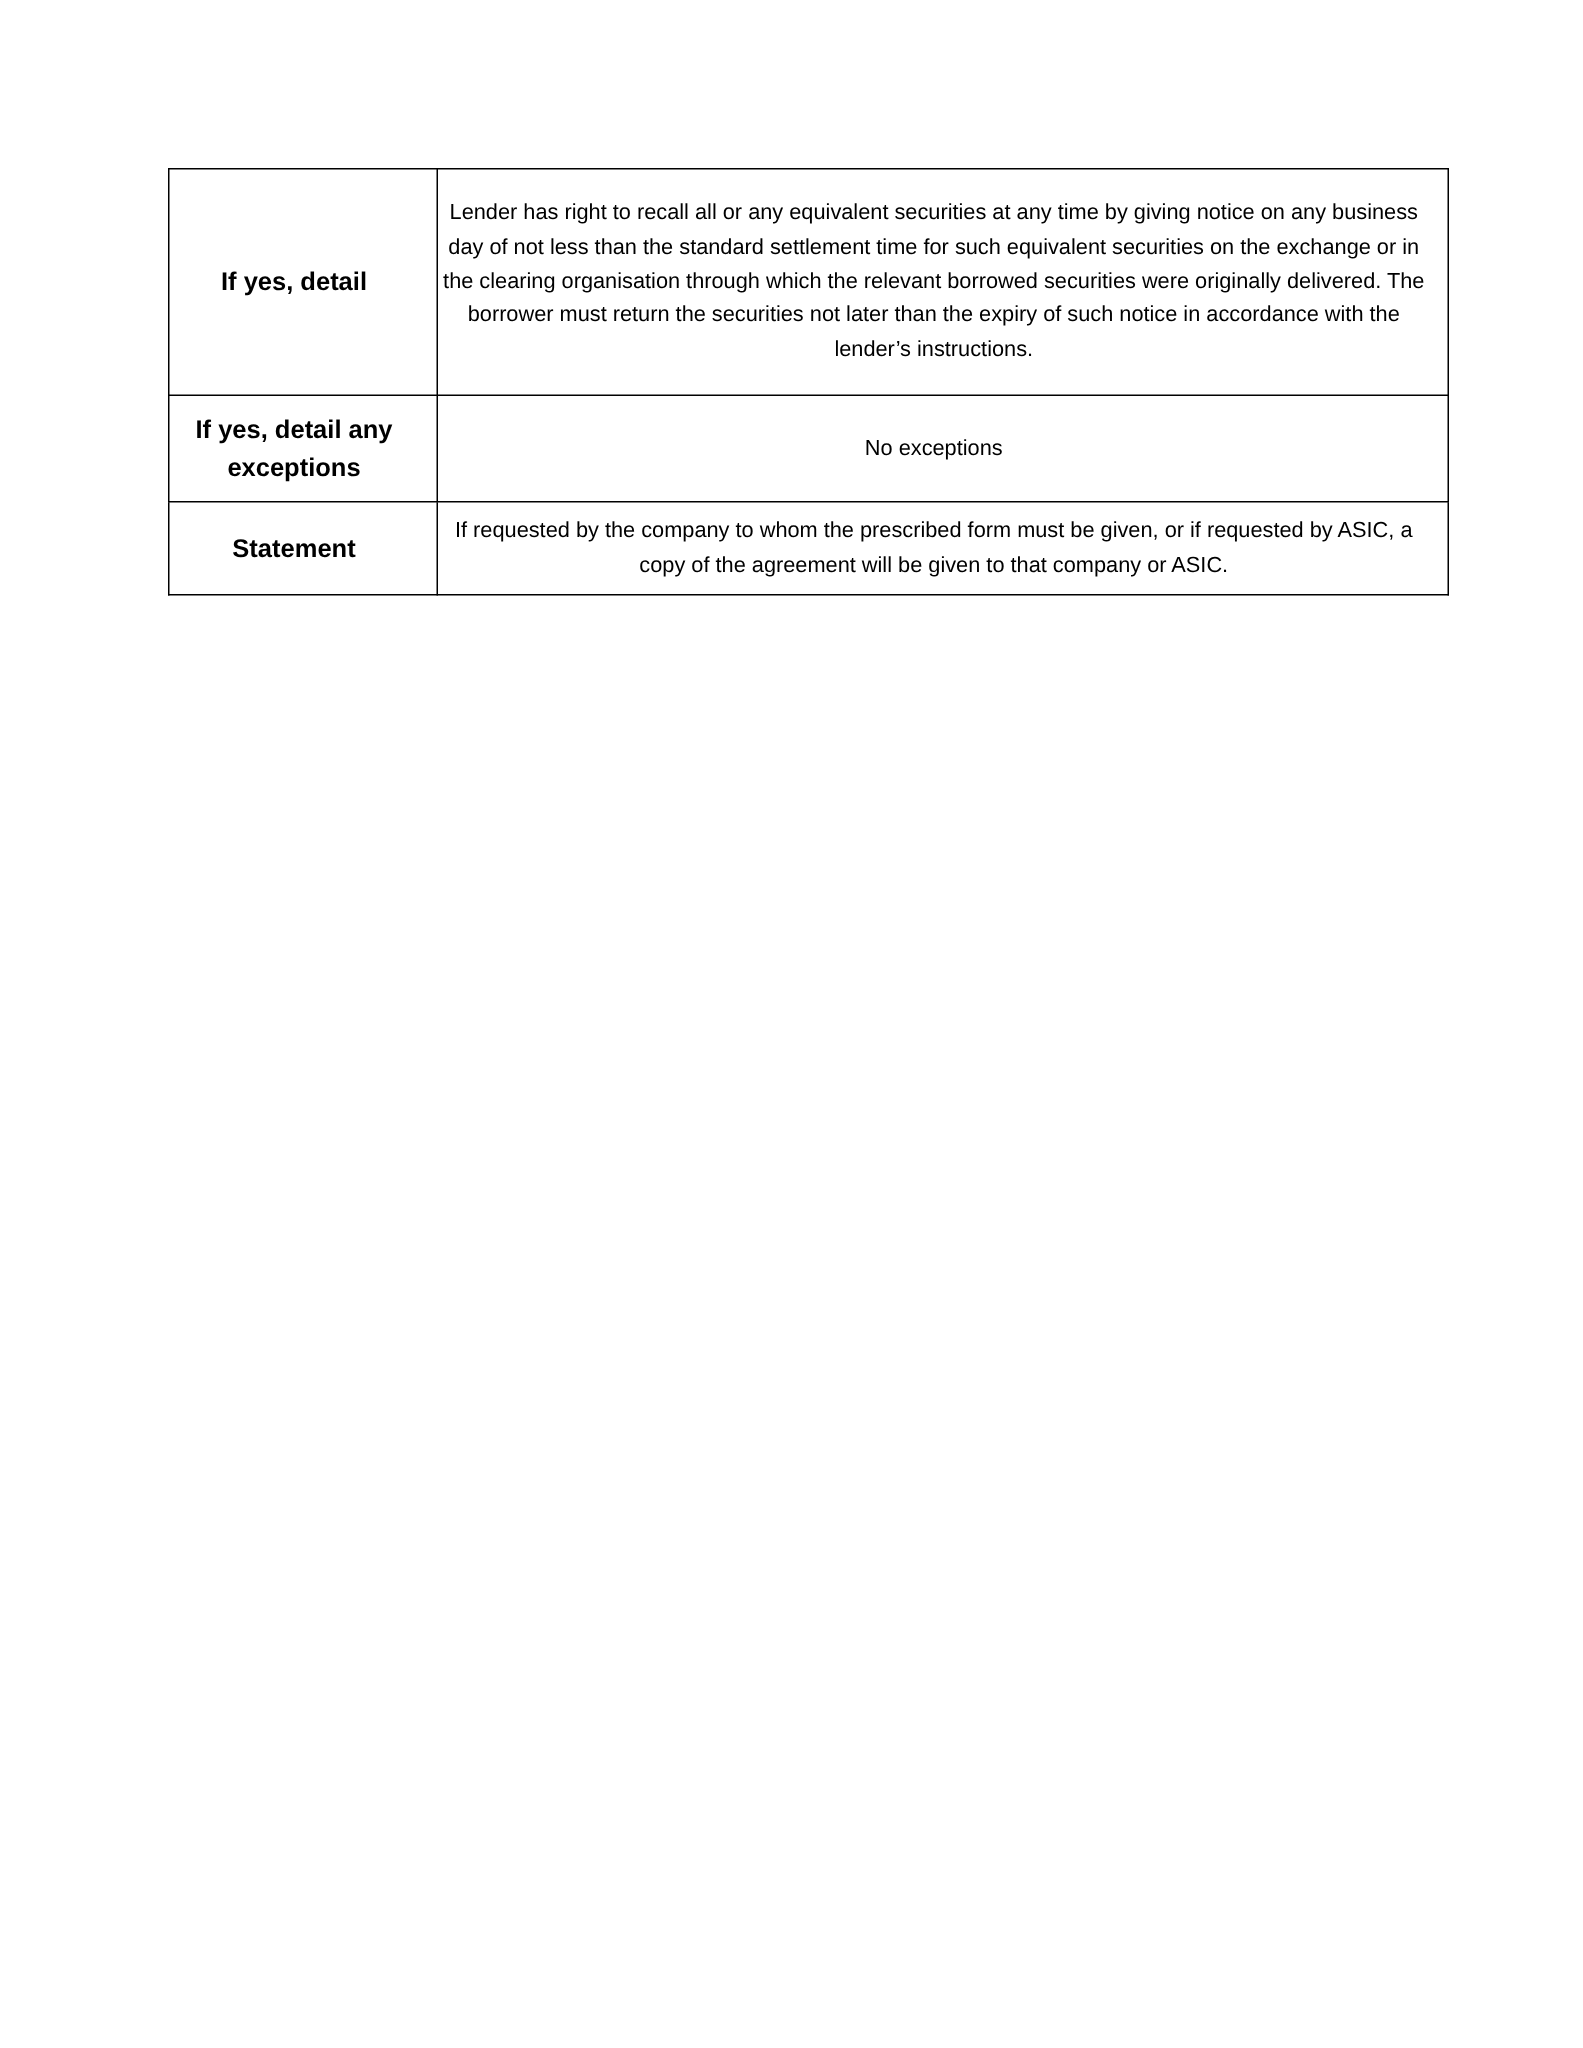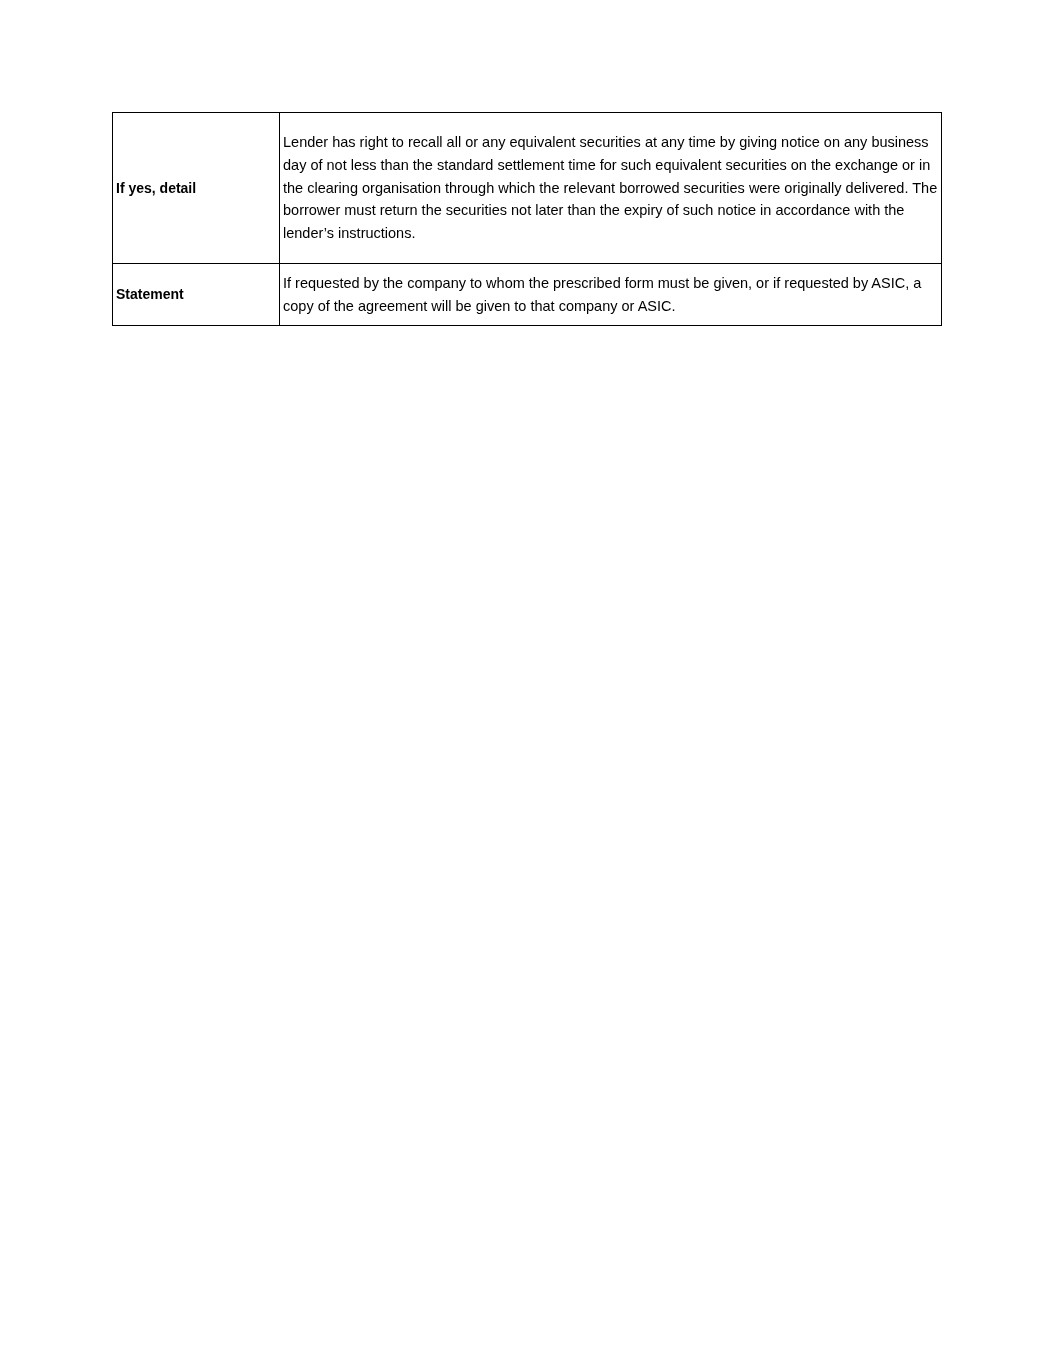--- a/index.html
+++ b/index.html
@@ -22,26 +22,27 @@
       position: absolute;
       left: 112px;
       top: 112px;
       width: 819px;
       border-collapse: collapse;
       table-layout: fixed;
     }
     table.form-table td {
       border: 1px solid #000000;
       vertical-align: middle;
-      padding: 4px 3px 4px 3px;
+      padding: 4px 15px 4px 3px;
+      text-align: center;
     }
     td.label-cell {
       width: 160px;
       font-weight: bold;
-      font-size: 14px;
+      font-size: 17px;
       line-height: 1.5;
       letter-spacing: 0px;
     }
     td.value-cell {
       width: 655px;
       font-size: 14.5px;
       line-height: 1.58;
     }
     tr.row-1 { height: 151px; }
     tr.row-2 { height: 84px; }
@@ -51,19 +52,23 @@
 </head>
 <body>
 
 <div class="page">
   <table class="form-table">
     <tbody>
       <tr class="row-1">
         <td class="label-cell">If yes, detail</td>
         <td class="value-cell">Lender has right to recall all or any equivalent securities at any time by giving notice on any business day of not less than the standard settlement time for such equivalent securities on the exchange or in the clearing organisation through which the relevant borrowed securities were originally delivered.  The borrower must return the securities not later than the expiry of such notice in accordance with the lender’s instructions.</td>
       </tr>
+      <tr class="row-3">
+        <td class="label-cell">If yes, detail any exceptions</td>
+        <td class="value-cell">No exceptions</td>
+      </tr>
       <tr class="row-4">
         <td class="label-cell">Statement</td>
         <td class="value-cell">If requested by the company to whom the prescribed form must be given, or if requested by ASIC, a copy of the agreement will be given to that company or ASIC.</td>
       </tr>
     </tbody>
   </table>
 </div>
 
 </body></html>

